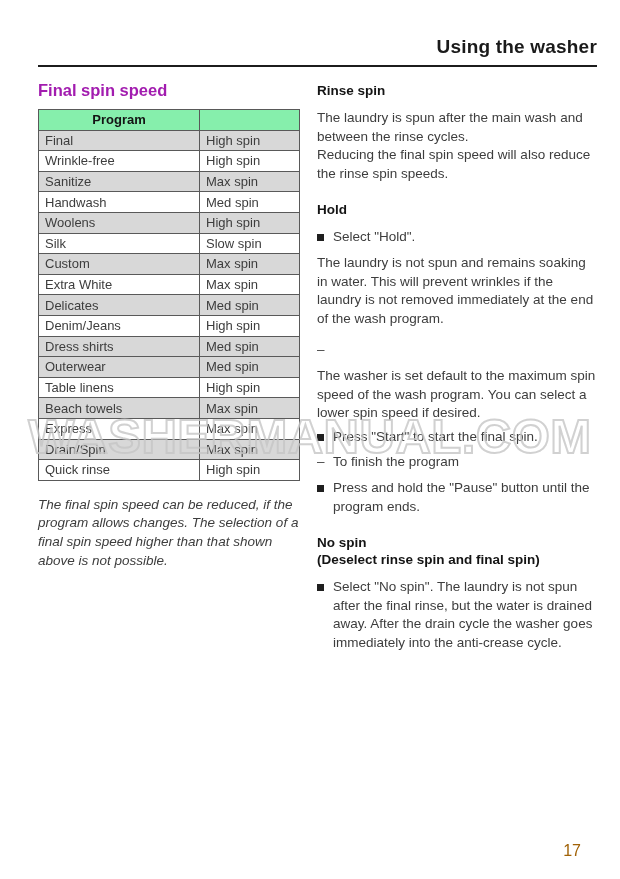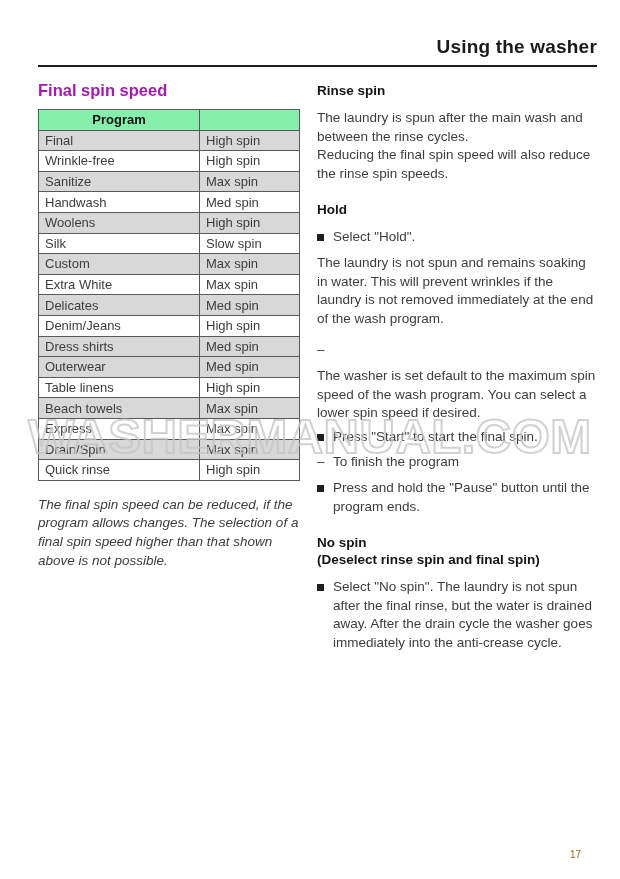--- a/index.html
+++ b/index.html
@@ -94,21 +94,21 @@
     -webkit-text-stroke: 2px #c6c6c6;
     opacity: 0.8;
     pointer-events: none;
     white-space: nowrap;
     z-index: 5;
   }
 
   .page-number {
     position: absolute;
     right: 39px; bottom: 19px;
-    font-size: 10px; color: #a16207;
+    font-size: 16px; color: #a16207;
   }
 </style>
 </head>
 <body>
 
 <div class="page">
   <div class="content">
 
     <div class="doc-title">Using the washer</div>
     <div class="rule"></div>

